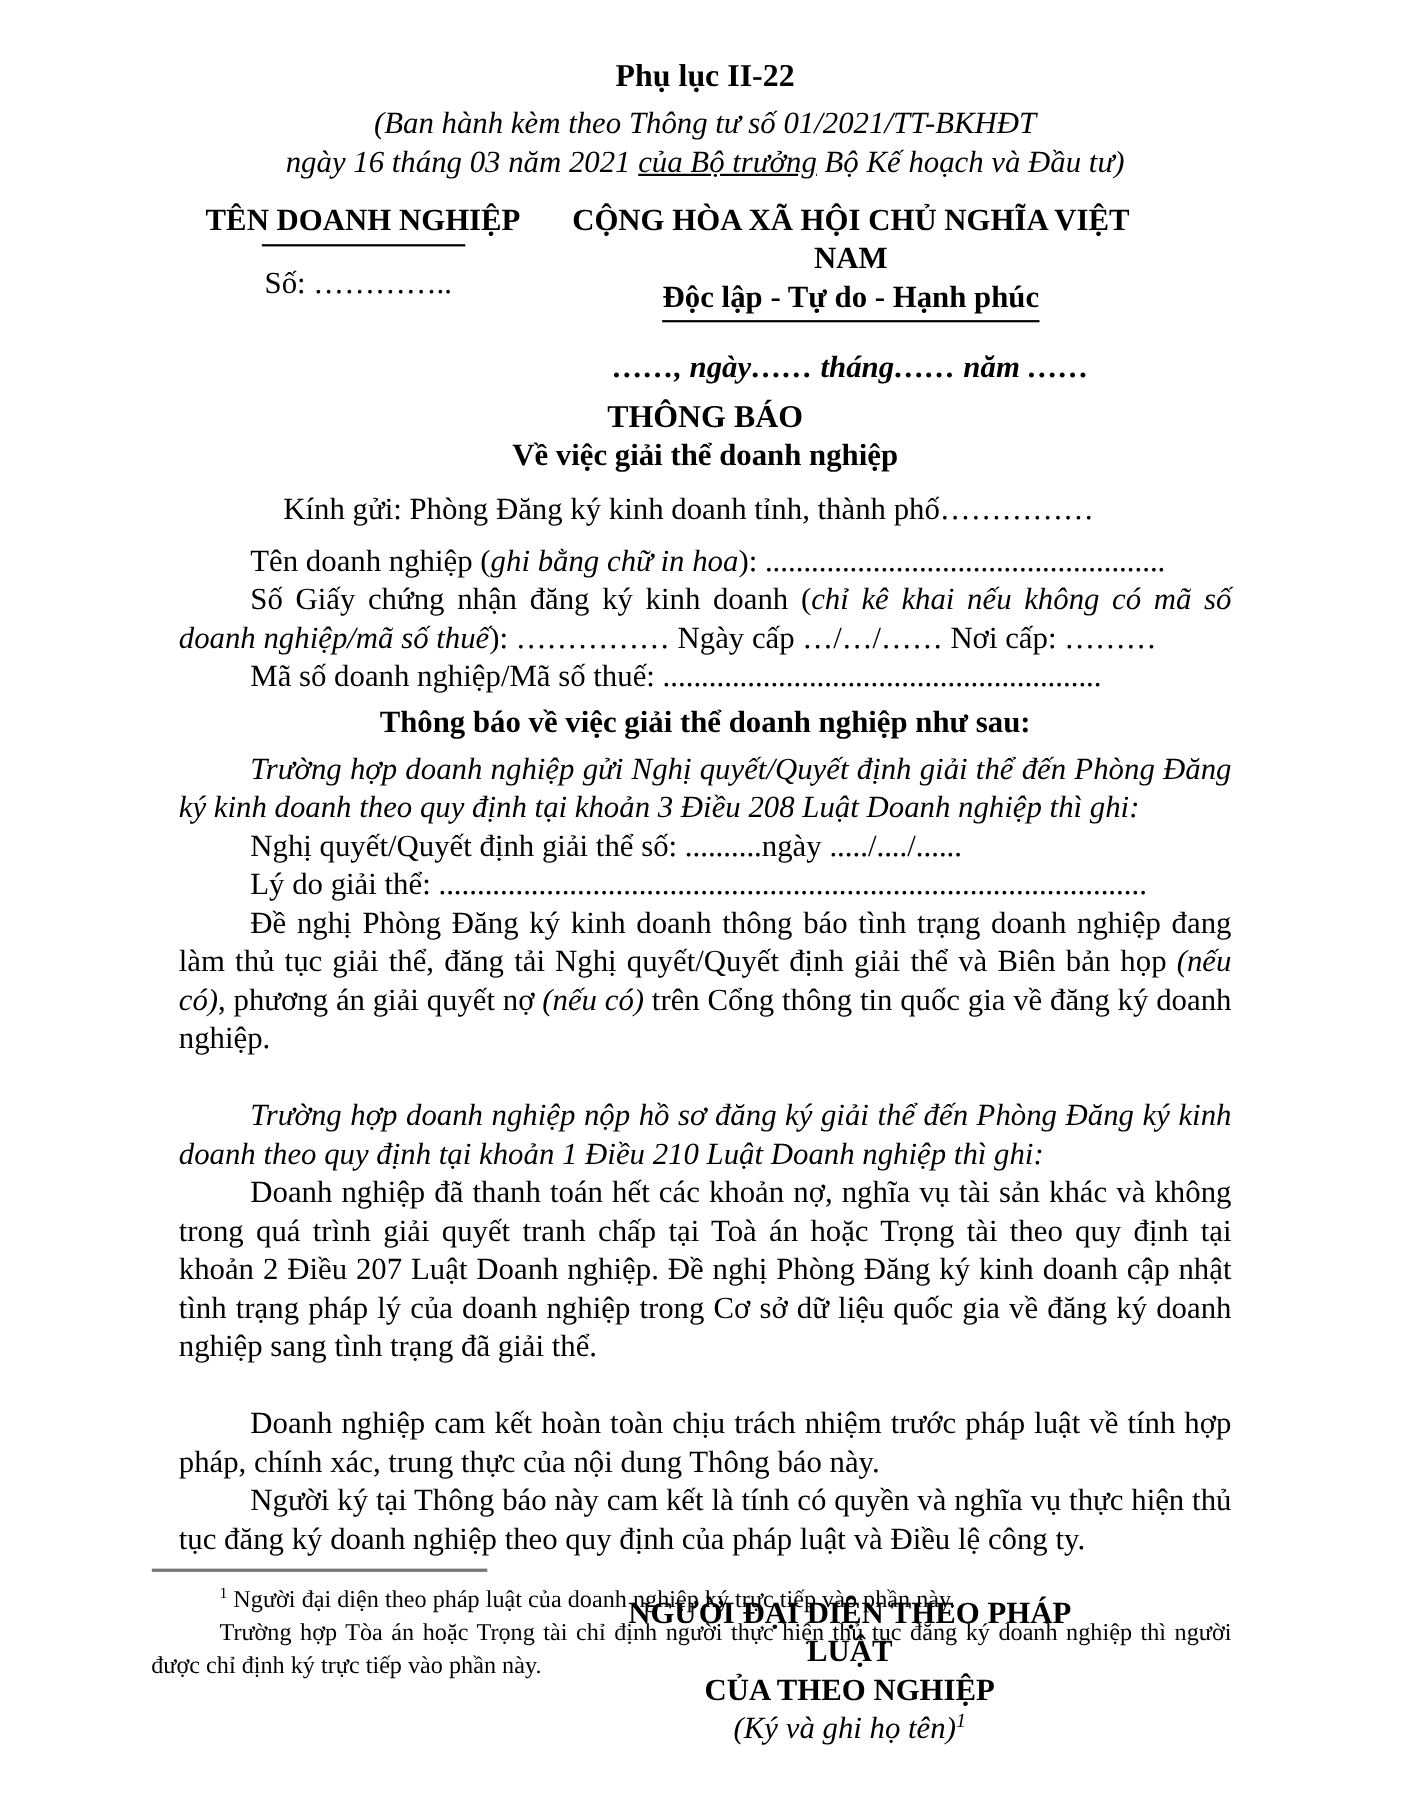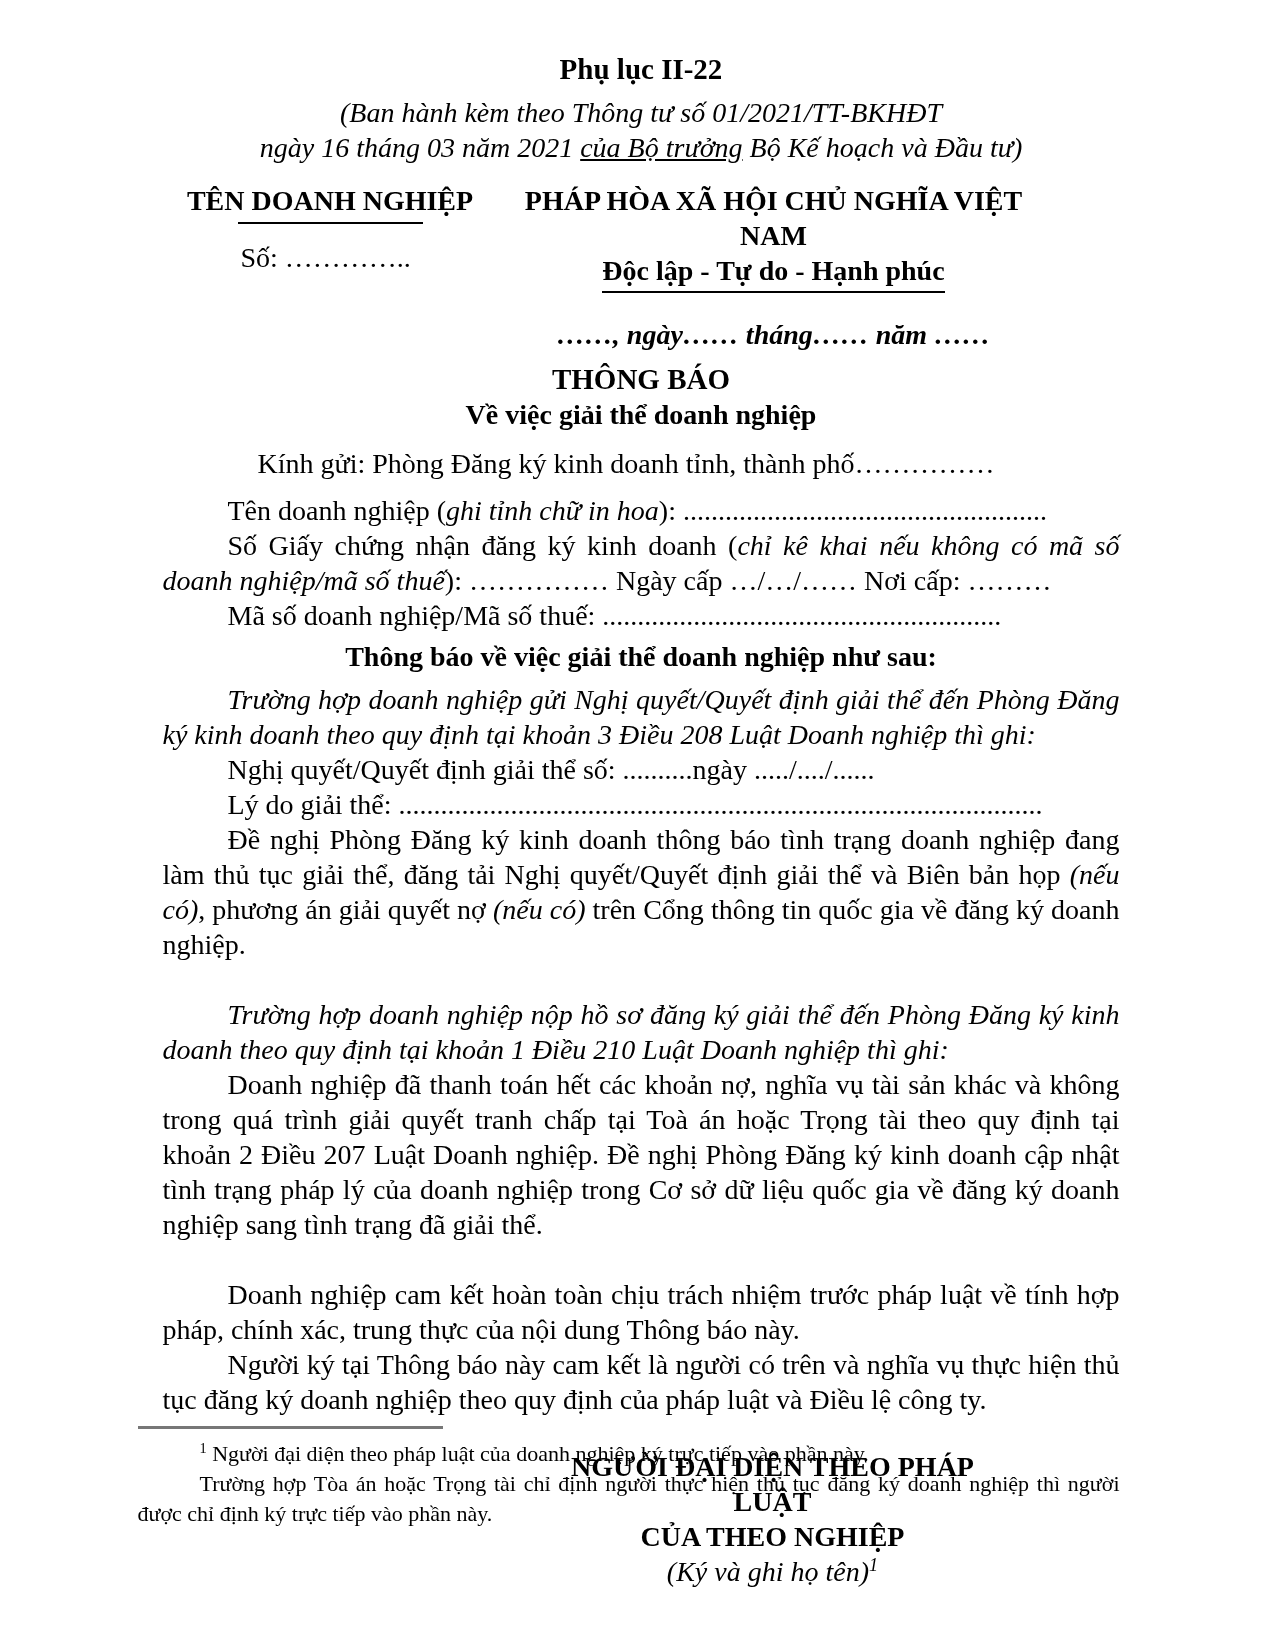--- a/index.html
+++ b/index.html
@@ -78,52 +78,52 @@
     <div class="appendix-sub"><span>ngày 16 tháng 03 năm 2021 </span><span class="u-part">của Bộ trưởng</span><span> Bộ Kế hoạch và Đầu tư)</span></div>
   </div>
 
   <div class="letterhead">
     <div class="lh-left">
       <span class="company-label">TÊN DOANH NGHIỆP</span>
       <div class="company-rule"></div>
       <div class="so-line">Số: …………..</div>
     </div>
     <div class="lh-right">
-      <div class="national-title">PHÁP HÒA XÃ HỘI CHỦ NGHĨA VIỆT NAM</div>
+      <div class="national-title">CỘNG HÒA XÃ HỘI CHỦ NGHĨA VIỆT NAM</div>
       <span class="motto">Độc lập - Tự do - Hạnh phúc</span>
       <div class="date-line">……, ngày…… tháng…… năm ……</div>
     </div>
   </div>
 
   <div class="doc-title">
     <div class="doc-title-main">THÔNG BÁO</div>
     <div class="doc-title-sub">Về việc giải thể doanh nghiệp</div>
   </div>
 
   <div class="body-text">
     <div class="recipient">Kính gửi: Phòng Đăng ký kinh doanh tỉnh, thành phố……………</div>
 
-    <div class="para"><span>Tên doanh nghiệp (</span><span class="italic">ghi tỉnh chữ in hoa</span><span>):  ....................................................</span></div>
+    <div class="para"><span>Tên doanh nghiệp (</span><span class="italic">ghi bằng chữ in hoa</span><span>):  ....................................................</span></div>
 
     <div class="para"><span>Số Giấy chứng nhận đăng ký kinh doanh (</span><span class="italic">chỉ kê khai nếu không có mã số doanh nghiệp/mã số thuế</span><span>): …………… Ngày cấp …/…/…… Nơi cấp: ………</span></div>
 
     <div class="para">Mã số doanh nghiệp/Mã số thuế: .........................................................</div>
 
     <div class="notice-heading">Thông báo về việc giải thể doanh nghiệp như sau:</div>
 
     <div class="para italic">Trường hợp doanh nghiệp gửi Nghị quyết/Quyết định giải thể đến Phòng Đăng ký kinh doanh theo quy định tại khoản 3 Điều 208 Luật Doanh nghiệp thì ghi:</div>
     <div class="para">Nghị quyết/Quyết định giải thể số: ..........ngày ...../..../......</div>
     <div class="para">Lý do giải thể: ............................................................................................</div>
     <div class="para"><span>Đề nghị Phòng Đăng ký kinh doanh thông báo tình trạng doanh nghiệp đang làm thủ tục giải thể, đăng tải Nghị quyết/Quyết định giải thể và Biên bản họp </span><span class="italic">(nếu có)</span><span>, phương án giải quyết nợ </span><span class="italic">(nếu có)</span><span> trên Cổng thông tin quốc gia về đăng ký doanh nghiệp.</span></div>
 
     <div class="para italic spacer-para">Trường hợp doanh nghiệp nộp hồ sơ đăng ký giải thể đến Phòng Đăng ký kinh doanh theo quy định tại khoản 1 Điều 210 Luật Doanh nghiệp thì ghi:</div>
     <div class="para">Doanh nghiệp đã thanh toán hết các khoản nợ, nghĩa vụ tài sản khác và không trong quá trình giải quyết tranh chấp tại Toà án hoặc Trọng tài theo quy định tại khoản 2 Điều 207 Luật Doanh nghiệp. Đề nghị Phòng Đăng ký kinh doanh cập nhật tình trạng pháp lý của doanh nghiệp trong Cơ sở dữ liệu quốc gia về đăng ký doanh nghiệp sang tình trạng đã giải thể.</div>
 
     <div class="para spacer-para">Doanh nghiệp cam kết hoàn toàn chịu trách nhiệm trước pháp luật về tính hợp pháp, chính xác, trung thực của nội dung Thông báo này.</div>
-    <div class="para">Người ký tại Thông báo này cam kết là người có trên và nghĩa vụ thực hiện thủ tục đăng ký doanh nghiệp theo quy định của pháp luật và Điều lệ công ty.</div>
+    <div class="para">Người ký tại Thông báo này cam kết là tính có quyền và nghĩa vụ thực hiện thủ tục đăng ký doanh nghiệp theo quy định của pháp luật và Điều lệ công ty.</div>
   </div>
 
   <div class="sig-block">
     <div class="sig-line-bold">NGƯỜI ĐẠI DIỆN THEO PHÁP LUẬT</div>
     <div class="sig-line-bold">CỦA THEO NGHIỆP</div>
     <div class="sig-note"><span>(Ký và ghi họ tên)</span><sup>1</sup></div>
   </div>
 
   <div class="footnotes">
     <div class="footnote-rule"></div>

